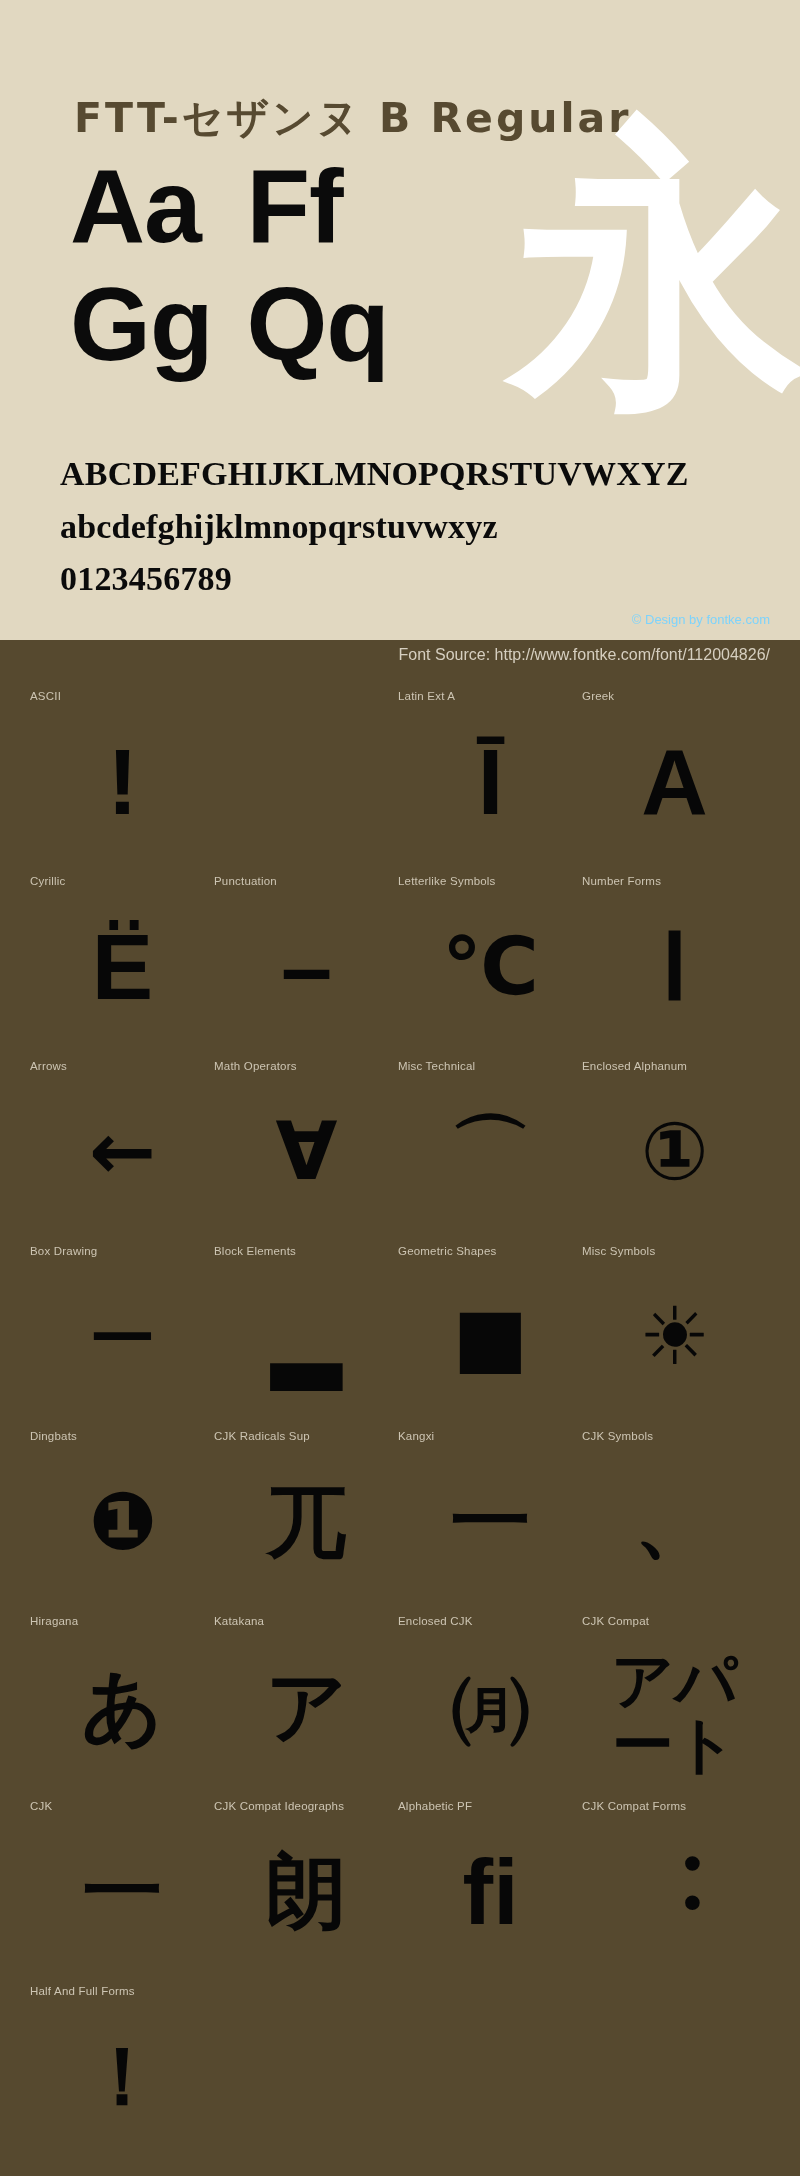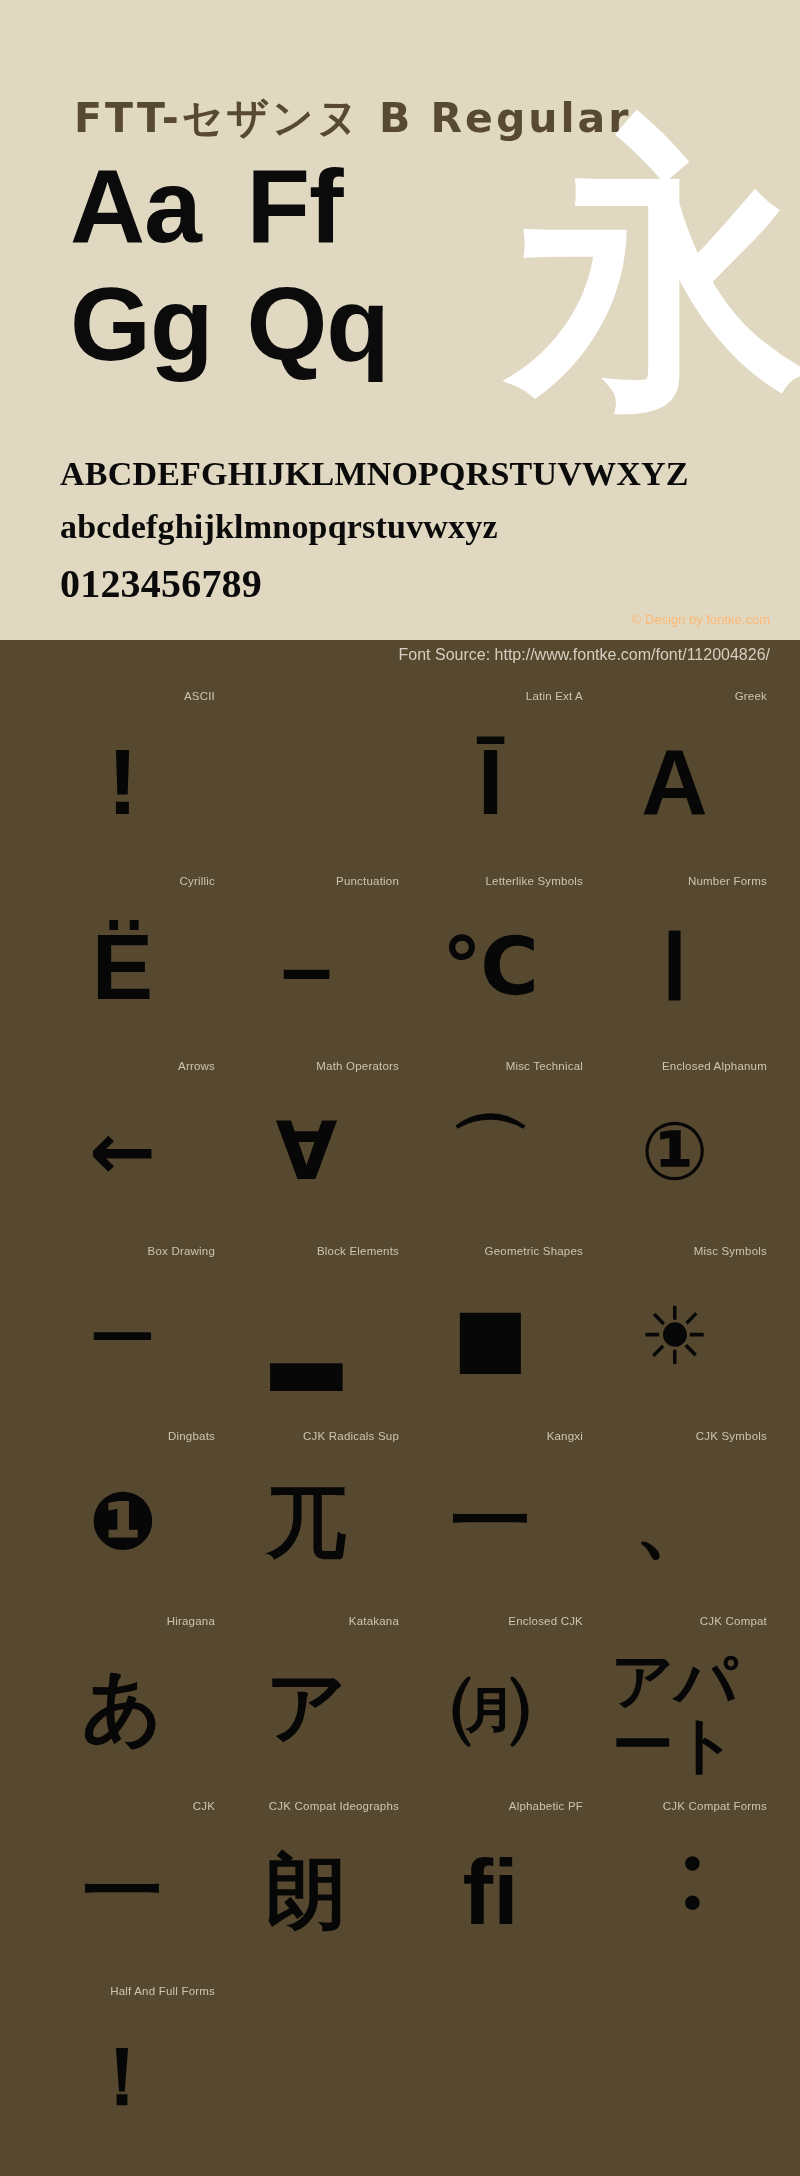--- a/index.html
+++ b/index.html
@@ -98,30 +98,30 @@
     font-size: 34px;
     letter-spacing: 0.2px;
   }
   .alpha-lower {
     top: 508px;
     font-size: 34px;
     letter-spacing: 0.2px;
   }
   .alpha-digits {
     top: 560px;
-    font-size: 40px;
+    font-size: 34px;
     letter-spacing: 0.2px;
   }
 
   .credit {
     position: absolute;
     right: 30px;
     top: 612px;
     font-size: 13px;
-    color: #fdba74;
+    color: #7dd3fc;
     font-family: "Liberation Sans", sans-serif;
     white-space: nowrap;
   }
 
   .source-line {
     position: absolute;
     right: 30px;
     top: 646px;
     font-size: 16px;
     color: #d6cfc0;
@@ -156,21 +156,21 @@
   .block-label {
     position: absolute;
     left: 0;
     top: 16px;
     width: 185px;
     font-size: 11.5px;
     color: #cdc5b3;
     font-family: "Liberation Sans", sans-serif;
     letter-spacing: 0.2px;
     white-space: nowrap;
-    text-align: right;
+    text-align: left;
   }
   .block-glyph {
     position: absolute;
     left: 0;
     top: 38px;
     width: 185px;
     height: 140px;
     line-height: 140px;
     font-size: 92px;
     color: #070707;

